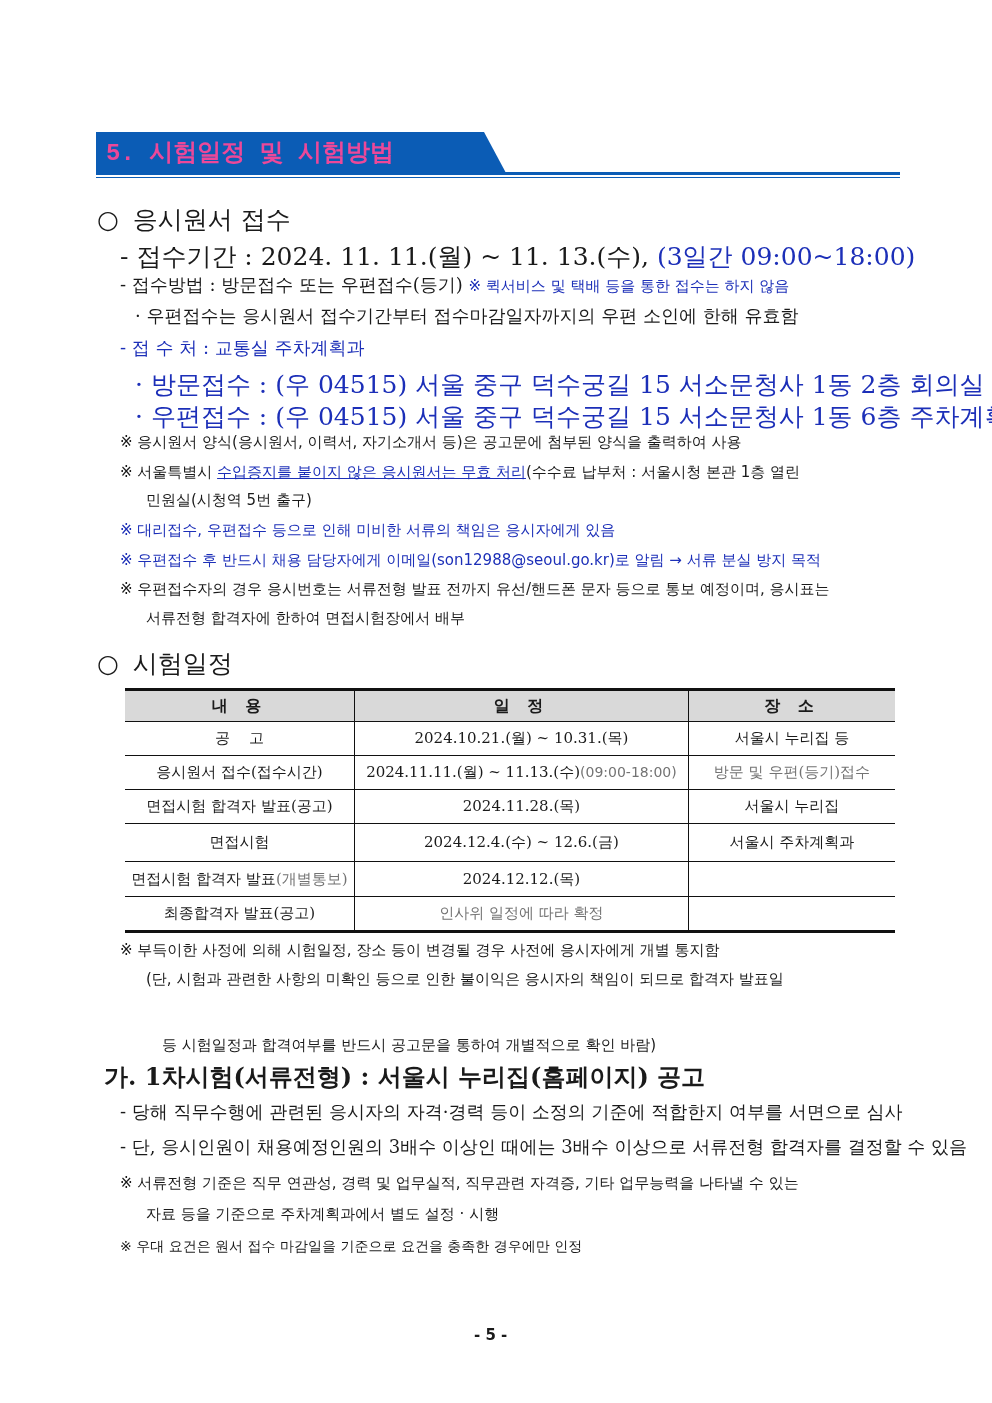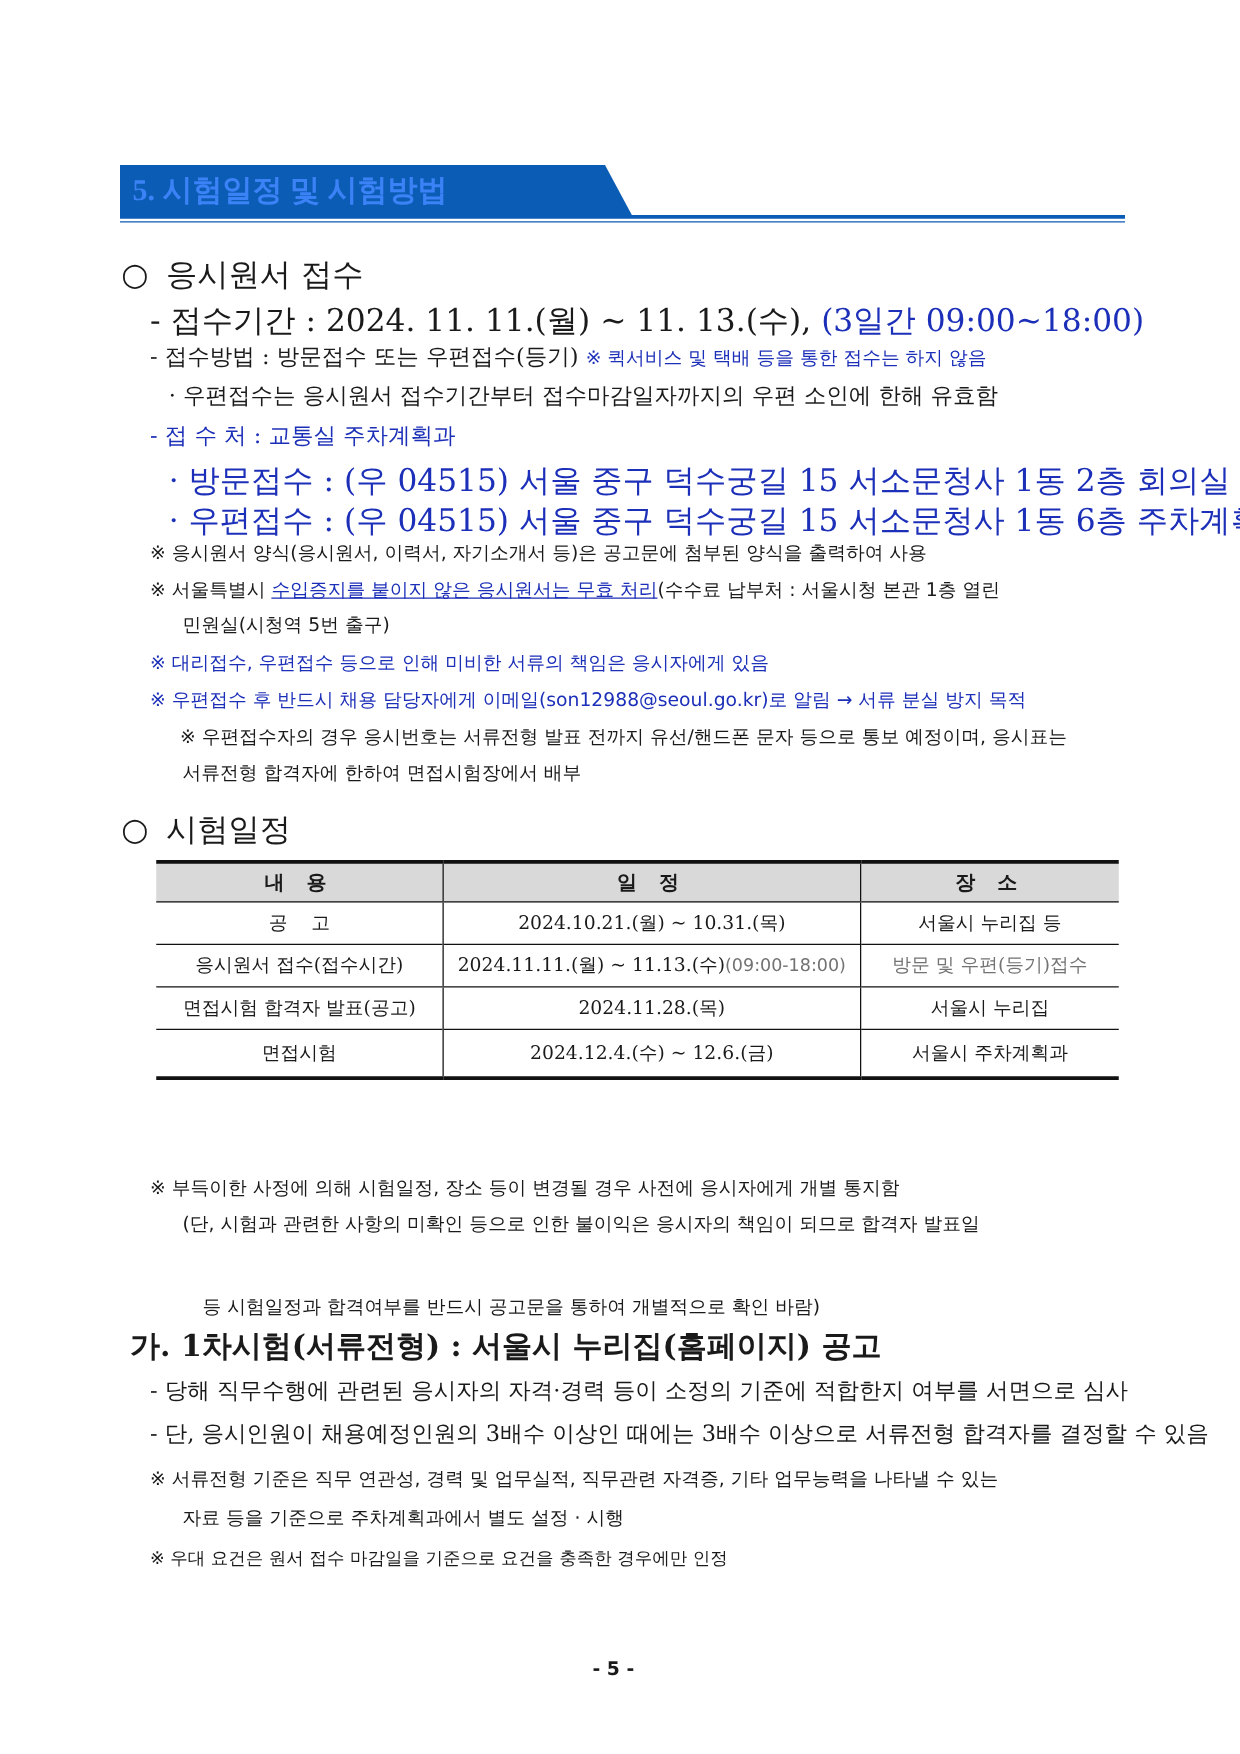--- a/index.html
+++ b/index.html
@@ -4,22 +4,22 @@
 <style>
   html, body { margin: 0; padding: 0; background: #ffffff; }
   body { width: 992px; height: 1403px; position: relative; overflow: hidden;
          font-family: "DejaVu Serif", "Liberation Serif", serif; color: #1a1a1a; }
   .abs { position: absolute; white-space: nowrap; }
 
   
   .sec-bar { position: absolute; left: 96px; top: 132px; width: 410px; height: 41px;
              background: #0b5cb5;
              clip-path: polygon(0 0, 388px 0, 410px 41px, 0 41px); }
-  .sec-title { position: absolute; left: 106px; top: 136px; color: #3b82f6;
-               font-family: Liberation Serif, serif; font-weight: bold; font-size: 24px;
+  .sec-title { position: absolute; left: 106px; top: 136px; color: #ec4899;
+               font-family: Liberation Mono, monospace; font-weight: bold; font-size: 24px;
                letter-spacing: 0px; }
   .rule-thick { position: absolute; left: 96px; top: 172px; width: 804px; height: 3px; background: #0b5cb5; }
   .rule-thin  { position: absolute; left: 96px; top: 177px; width: 804px; height: 1px; background: #0b5cb5; }
 
   .blue { color: #1c2fb8; }
   .blue2 { color: #737373; }
   .ul { text-decoration: underline; }
 
   .t18 { font-size: 25px; }
   .t17 { font-size: 18px; }
@@ -79,21 +79,21 @@
 <div class="abs t15" style="left:146px; top:491px;">민원실(시청역 5번 출구)</div>
 
 <div class="abs t15 blue" style="left:120px; top:521px;">
   <span>※ </span><span>대리접수, 우편접수 등으로 인해 미비한 서류의 책임은 응시자에게 있음</span>
 </div>
 
 <div class="abs t15 blue" style="left:120px; top:551px;">
   <span>※ </span><span>우편접수 후 반드시 채용 담당자에게 이메일(son12988@seoul.go.kr)로 알림 → 서류 분실 방지 목적</span>
 </div>
 
-<div class="abs t15" style="left:120px; top:580px;margin-left:24px;">
+<div class="abs t15" style="left:120px; top:580px;">
   <span>※ </span><span>우편접수자의 경우 응시번호는 서류전형 발표 전까지 유선/핸드폰 문자 등으로 통보 예정이며, 응시표는</span>
 </div>
 <div class="abs t15" style="left:146px; top:609px;">서류전형 합격자에 한하여 면접시험장에서 배부</div>
 
 <div class="abs t18" style="left:97px; top:647px;">
   <span class="circ">○</span>
   <span style="margin-left:6px;">시험일정</span>
 </div>
 
 <table class="sched">
@@ -116,20 +116,30 @@
   <tr>
     <td>면접시험 합격자 발표(공고)</td>
     <td>2024.11.28.(목)</td>
     <td>서울시 누리집</td>
   </tr>
   <tr>
     <td style="height:35px">면접시험</td>
     <td>2024.12.4.(수) ~ 12.6.(금)</td>
     <td>서울시 주차계획과</td>
   </tr>
+  <tr>
+    <td style="height:32px"><span>면접시험 합격자 발표</span><span class="blue2">(개별통보)</span></td>
+    <td>2024.12.12.(목)</td>
+    <td></td>
+  </tr>
+  <tr>
+    <td>최종합격자 발표(공고)</td>
+    <td class="blue2">인사위 일정에 따라 확정</td>
+    <td></td>
+  </tr>
 </tbody>
   </table>
 
 <div class="abs t15" style="left:120px; top:941px;">※ 부득이한 사정에 의해 시험일정, 장소 등이 변경될 경우 사전에 응시자에게 개별 통지함</div>
 <div class="abs t15" style="left:146px; top:970px;">(단, 시험과 관련한 사항의 미확인 등으로 인한 불이익은 응시자의 책임이 되므로 합격자 발표일</div>
 <div class="abs t15" style="left:162px; top:999px;margin-top:37px;">등 시험일정과 합격여부를 반드시 공고문을 통하여 개별적으로 확인 바람)</div>
 
 <div class="abs sub-h" style="left:104px; top:1061px;">가. 1차시험(서류전형) : 서울시 누리집(홈페이지) 공고</div>
 <div class="abs t17" style="left:120px; top:1100px;">- 당해 직무수행에 관련된 응시자의 자격·경력 등이 소정의 기준에 적합한지 여부를 서면으로 심사</div>
 <div class="abs t17" style="left:120px; top:1135px;">- 단, 응시인원이 채용예정인원의 3배수 이상인 때에는 3배수 이상으로 서류전형 합격자를 결정할 수 있음</div>

